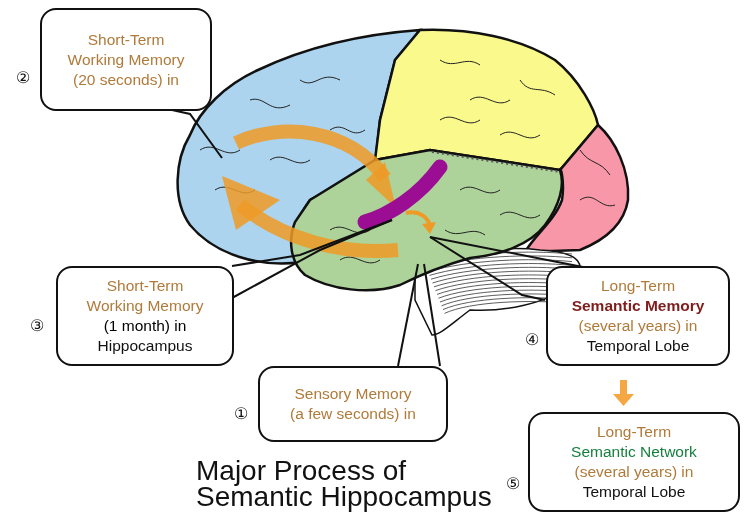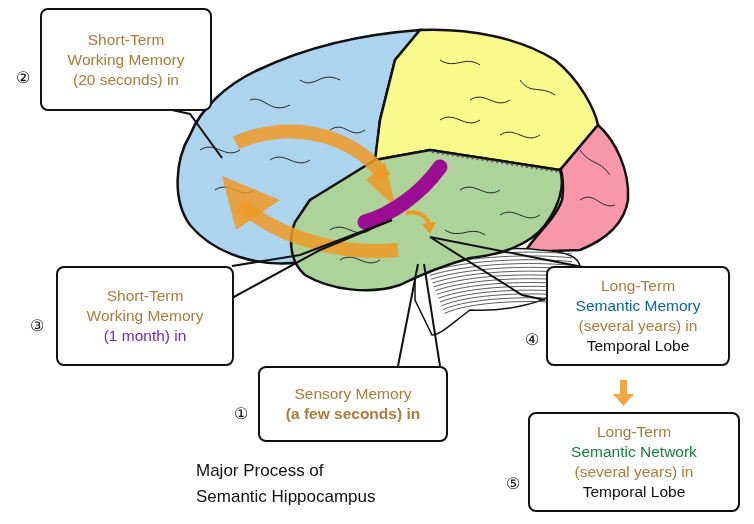--- a/index.html
+++ b/index.html
@@ -1,28 +1,28 @@
 <!DOCTYPE html>
 <html><head>
   <meta charset="utf-8">
   <style>
     html, body { margin: 0; padding: 0; background: #ffffff; }
     body { width: 754px; height: 524px; position: relative; overflow: hidden;
            font-family: "Liberation Sans", sans-serif; }
     #stage { position: absolute; left: 0; top: 0; width: 754px; height: 524px; }
     .callout {
       position: absolute; box-sizing: border-box;
-      border: 2px solid #111; border-radius: 8px; background: #fff;
+      border: 2px solid #111; border-radius: 16px; background: #fff;
       text-align: center; font-size: 15.5px; line-height: 20px;
       display: flex; flex-direction: column; justify-content: center;
     }
     .callout .o { color: #b07a3a; }
     .callout .k { color: #111; }
     .num { position: absolute; font-size: 16px; color: #111; }
-    .caption { position: absolute; left: 196px; top: 458px; font-size: 17px; line-height: 26px; color: #111; }
+    .caption { position: absolute; left: 196px; top: 458px; font-size: 28px; line-height: 26px; color: #111; }
   </style>
 </head>
 <body>
 
 <svg id="stage" viewBox="0 0 754 524" xmlns="http://www.w3.org/2000/svg">
 
   <path id="frontal" d="M302,262 C260,268 215,255 190,225 C172,200 175,160 190,135 C200,110 225,85 258,70 C300,50 350,35 420,30 L395,60 L380,120 L375,165 L310,200 C295,220 290,245 302,262 Z" stroke="#111" stroke-width="2.5" fill="#acd4ee"></path>
 
   <path id="parietal" d="M420,30 C470,28 520,38 555,60 C580,80 595,110 598,125 L560,170 L430,150 L375,160 L380,120 L395,60 Z" stroke="#111" stroke-width="2.5" fill="#fafa8c"></path>
 
@@ -99,33 +99,34 @@
 <div class="callout" style="left:40px; top:8px; width:172px; height:103px;">
   <div class="o" style="color: rgb(176, 122, 58);">Short-Term</div>
   <div class="o" style="color: rgb(176, 122, 58);">Working Memory</div>
   <div class="o" style="color: rgb(176, 122, 58);">(20 seconds) in</div>
 </div>
 <div class="num" style="left:16px; top:68px;">②</div>
 
 <div class="callout" style="left:56px; top:266px; width:178px; height:100px;">
   <div class="o" style="color: rgb(176, 122, 58);">Short-Term</div>
   <div class="o" style="color: rgb(176, 122, 58);">Working Memory</div>
-  <div class="o" style="color: #6d28d9; text-align: center;">(1 month) in</div>
+  <div class="o" style="color: #000000; text-align: center;">(1 month) in</div>
+  <div class="k">Hippocampus</div>
 </div>
 <div class="num" style="left:30px; top:316px;">③</div>
 
 <div class="callout" style="left:258px; top:366px; width:190px; height:76px;">
   <div class="o" style="color: rgb(176, 122, 58);">Sensory Memory</div>
-  <div class="o" style="color: rgb(176, 122, 58); font-weight: bold;">(a few seconds) in</div>
+  <div class="o" style="color: rgb(176, 122, 58);">(a few seconds) in</div>
 </div>
 <div class="num" style="left:234px; top:404px;">①</div>
 
 <div class="callout" style="left:546px; top:266px; width:184px; height:100px;">
   <div class="o" style="color: rgb(176, 122, 58);">Long-Term</div>
-  <div class="o" style="color: #0369a1;">Semantic Memory</div>
+  <div class="o" style="color: #7f1d1d; font-weight: bold;">Semantic Memory</div>
   <div class="o" style="color: rgb(176, 122, 58);">(several years) in</div>
   <div class="k">Temporal Lobe</div>
 </div>
 <div class="num" style="left:525px; top:330px;">④</div>
 
 <div class="callout" style="left:528px; top:412px; width:212px; height:100px;">
   <div class="o" style="color: rgb(176, 122, 58);">Long-Term</div>
   <div class="o" style="color: #15803d;">Semantic Network</div>
   <div class="o" style="color: rgb(176, 122, 58);">(several years) in</div>
   <div class="k">Temporal Lobe</div>

